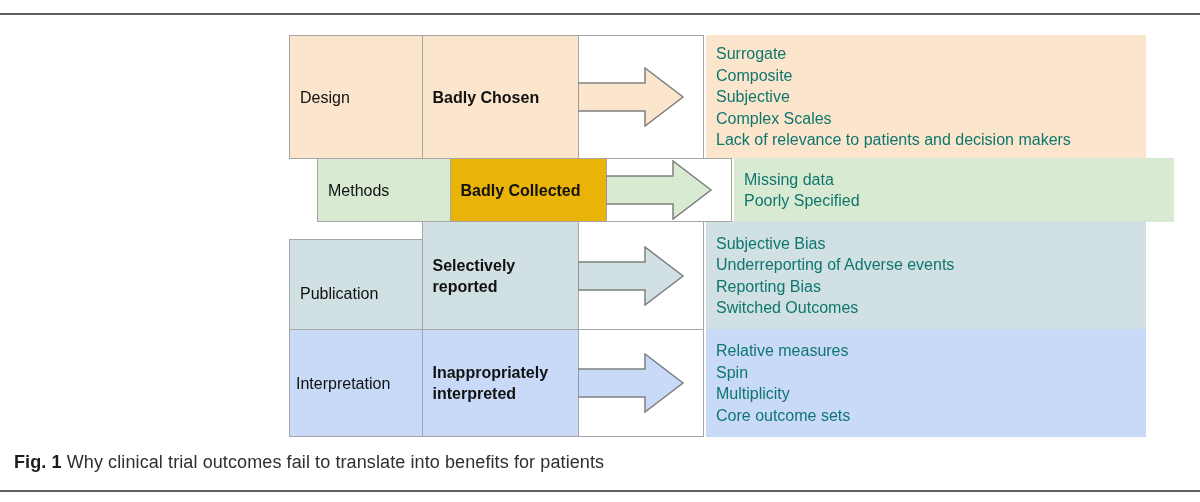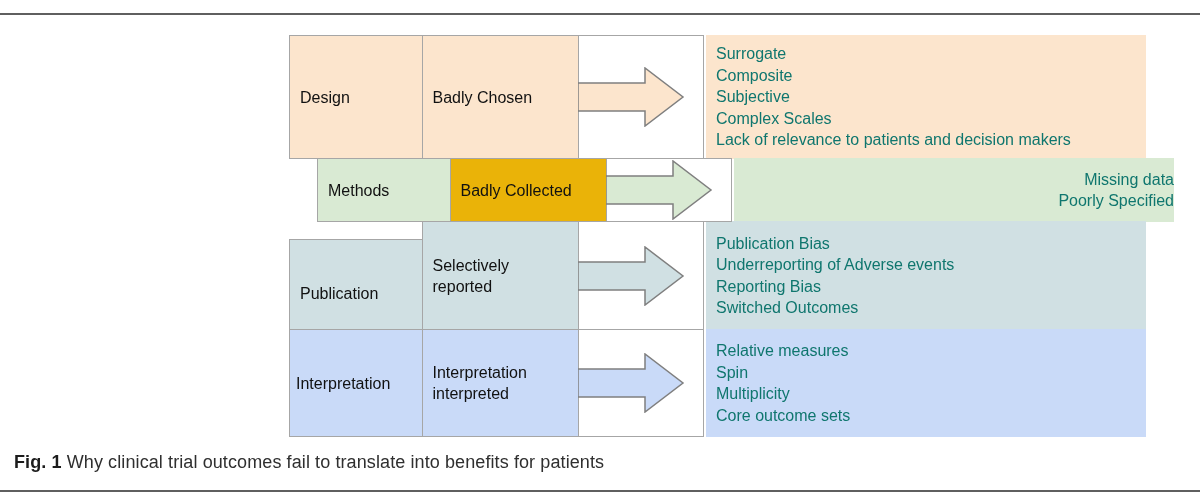--- a/index.html
+++ b/index.html
@@ -47,21 +47,21 @@
     border: 1.5px solid #a6a6a6;
     height: 100%;
     display: flex;
     align-items: center;
     color: #111111;
     font-size: 16px;
     line-height: 21px;
   }
   .c1 { width: 134px; padding-left: 10px; }
   .c2 { width: 158px; padding-left: 10px; margin-left: -1.5px; }
-  .c2 .wrap { max-width: 126px; }
+  .c2 .wrap { max-width: 126px; font-weight: bold; }
   .c3 {
     width: 126px;
     margin-left: -1.5px;
     background: #ffffff;
     position: relative;
     padding: 0;
   }
   .arrow-svg {
     position: absolute;
     left: -1px;
@@ -127,52 +127,52 @@
         <span>Methods</span>
       </div>
       <div class="cell c2" style="background-color: #eab308;">
         <span class="wrap">Badly Collected</span>
       </div>
       <div class="cell c3">
         <svg class="arrow-svg" width="107" height="60" viewBox="0 0 107 60">
           <polygon points="0,16 67,16 67,1 105,30 67,59 67,44 0,44" stroke="#7f7f7f" stroke-width="1.5" fill="#d9ead3"></polygon>
         </svg>
       </div>
-      <div class="panel" style="background-color: rgb(217, 234, 211); text-align: right;">
+      <div class="panel" style="background-color: rgb(217, 234, 211);">
           <div>Missing data</div>
           <div>Poorly Specified</div>
         </div>
     </div>
 
     <div class="row r3">
       <div class="cell c1" style="background-color: rgb(208, 224, 227); margin-top: 18px;">
         <span>Publication</span>
       </div>
       <div class="cell c2" style="background-color: rgb(208, 224, 227);">
         <span class="wrap">Selectively reported</span>
       </div>
       <div class="cell c3">
         <svg class="arrow-svg" width="107" height="60" viewBox="0 0 107 60">
           <polygon points="0,16 67,16 67,1 105,30 67,59 67,44 0,44" stroke="#7f7f7f" stroke-width="1.5" fill="#d0e0e3"></polygon>
         </svg>
       </div>
       <div class="panel" style="background-color: rgb(208, 224, 227);">
-          <div>Publication Bias</div>
+          <div>Subjective Bias</div>
           <div>Underreporting of Adverse events</div>
           <div>Reporting Bias</div>
           <div>Switched Outcomes</div>
         </div>
     </div>
 
     <div class="row r4">
       <div class="cell c1" style="background-color: rgb(201, 218, 248); padding-left: 6px;">
         <span>Interpretation</span>
       </div>
       <div class="cell c2" style="background-color: rgb(201, 218, 248);">
-        <span class="wrap">Interpretation interpreted</span>
+        <span class="wrap">Inappropriately interpreted</span>
       </div>
       <div class="cell c3">
         <svg class="arrow-svg" width="107" height="60" viewBox="0 0 107 60">
           <polygon points="0,16 67,16 67,1 105,30 67,59 67,44 0,44" stroke="#7f7f7f" stroke-width="1.5" fill="#c9daf8"></polygon>
         </svg>
       </div>
       <div class="panel" style="background-color: rgb(201, 218, 248);">
           <div>Relative measures</div>
           <div>Spin</div>
           <div>Multiplicity</div>

